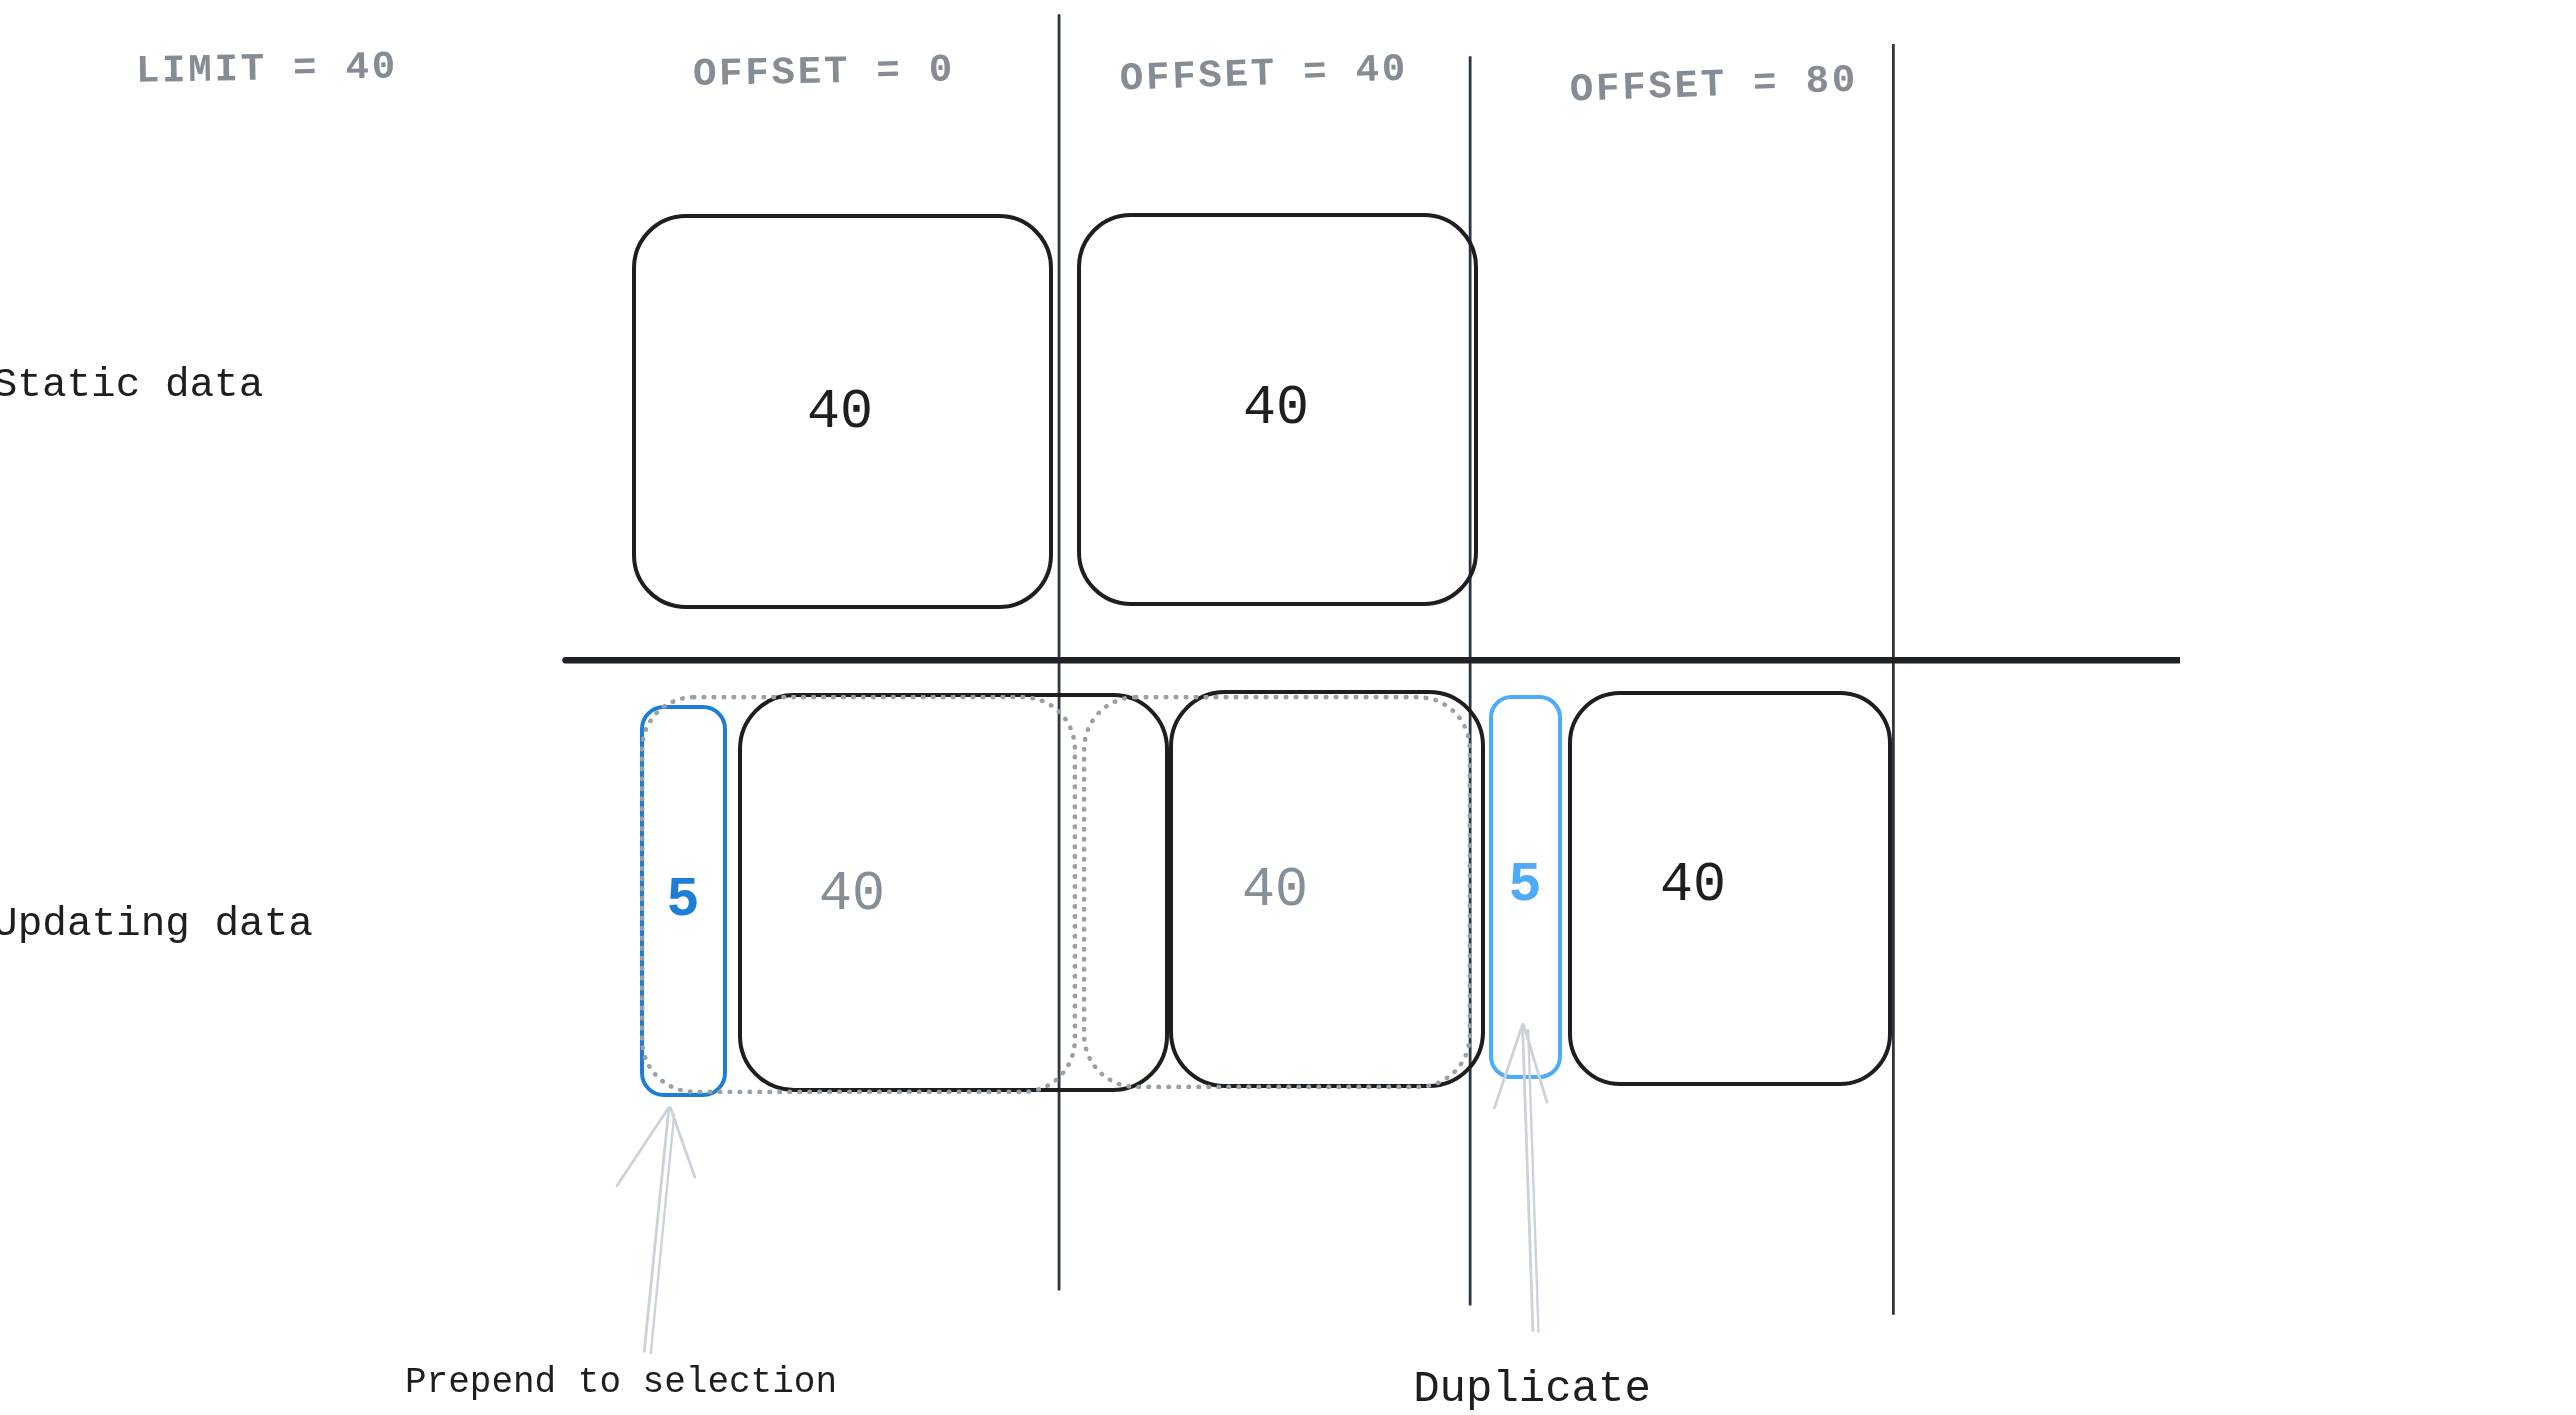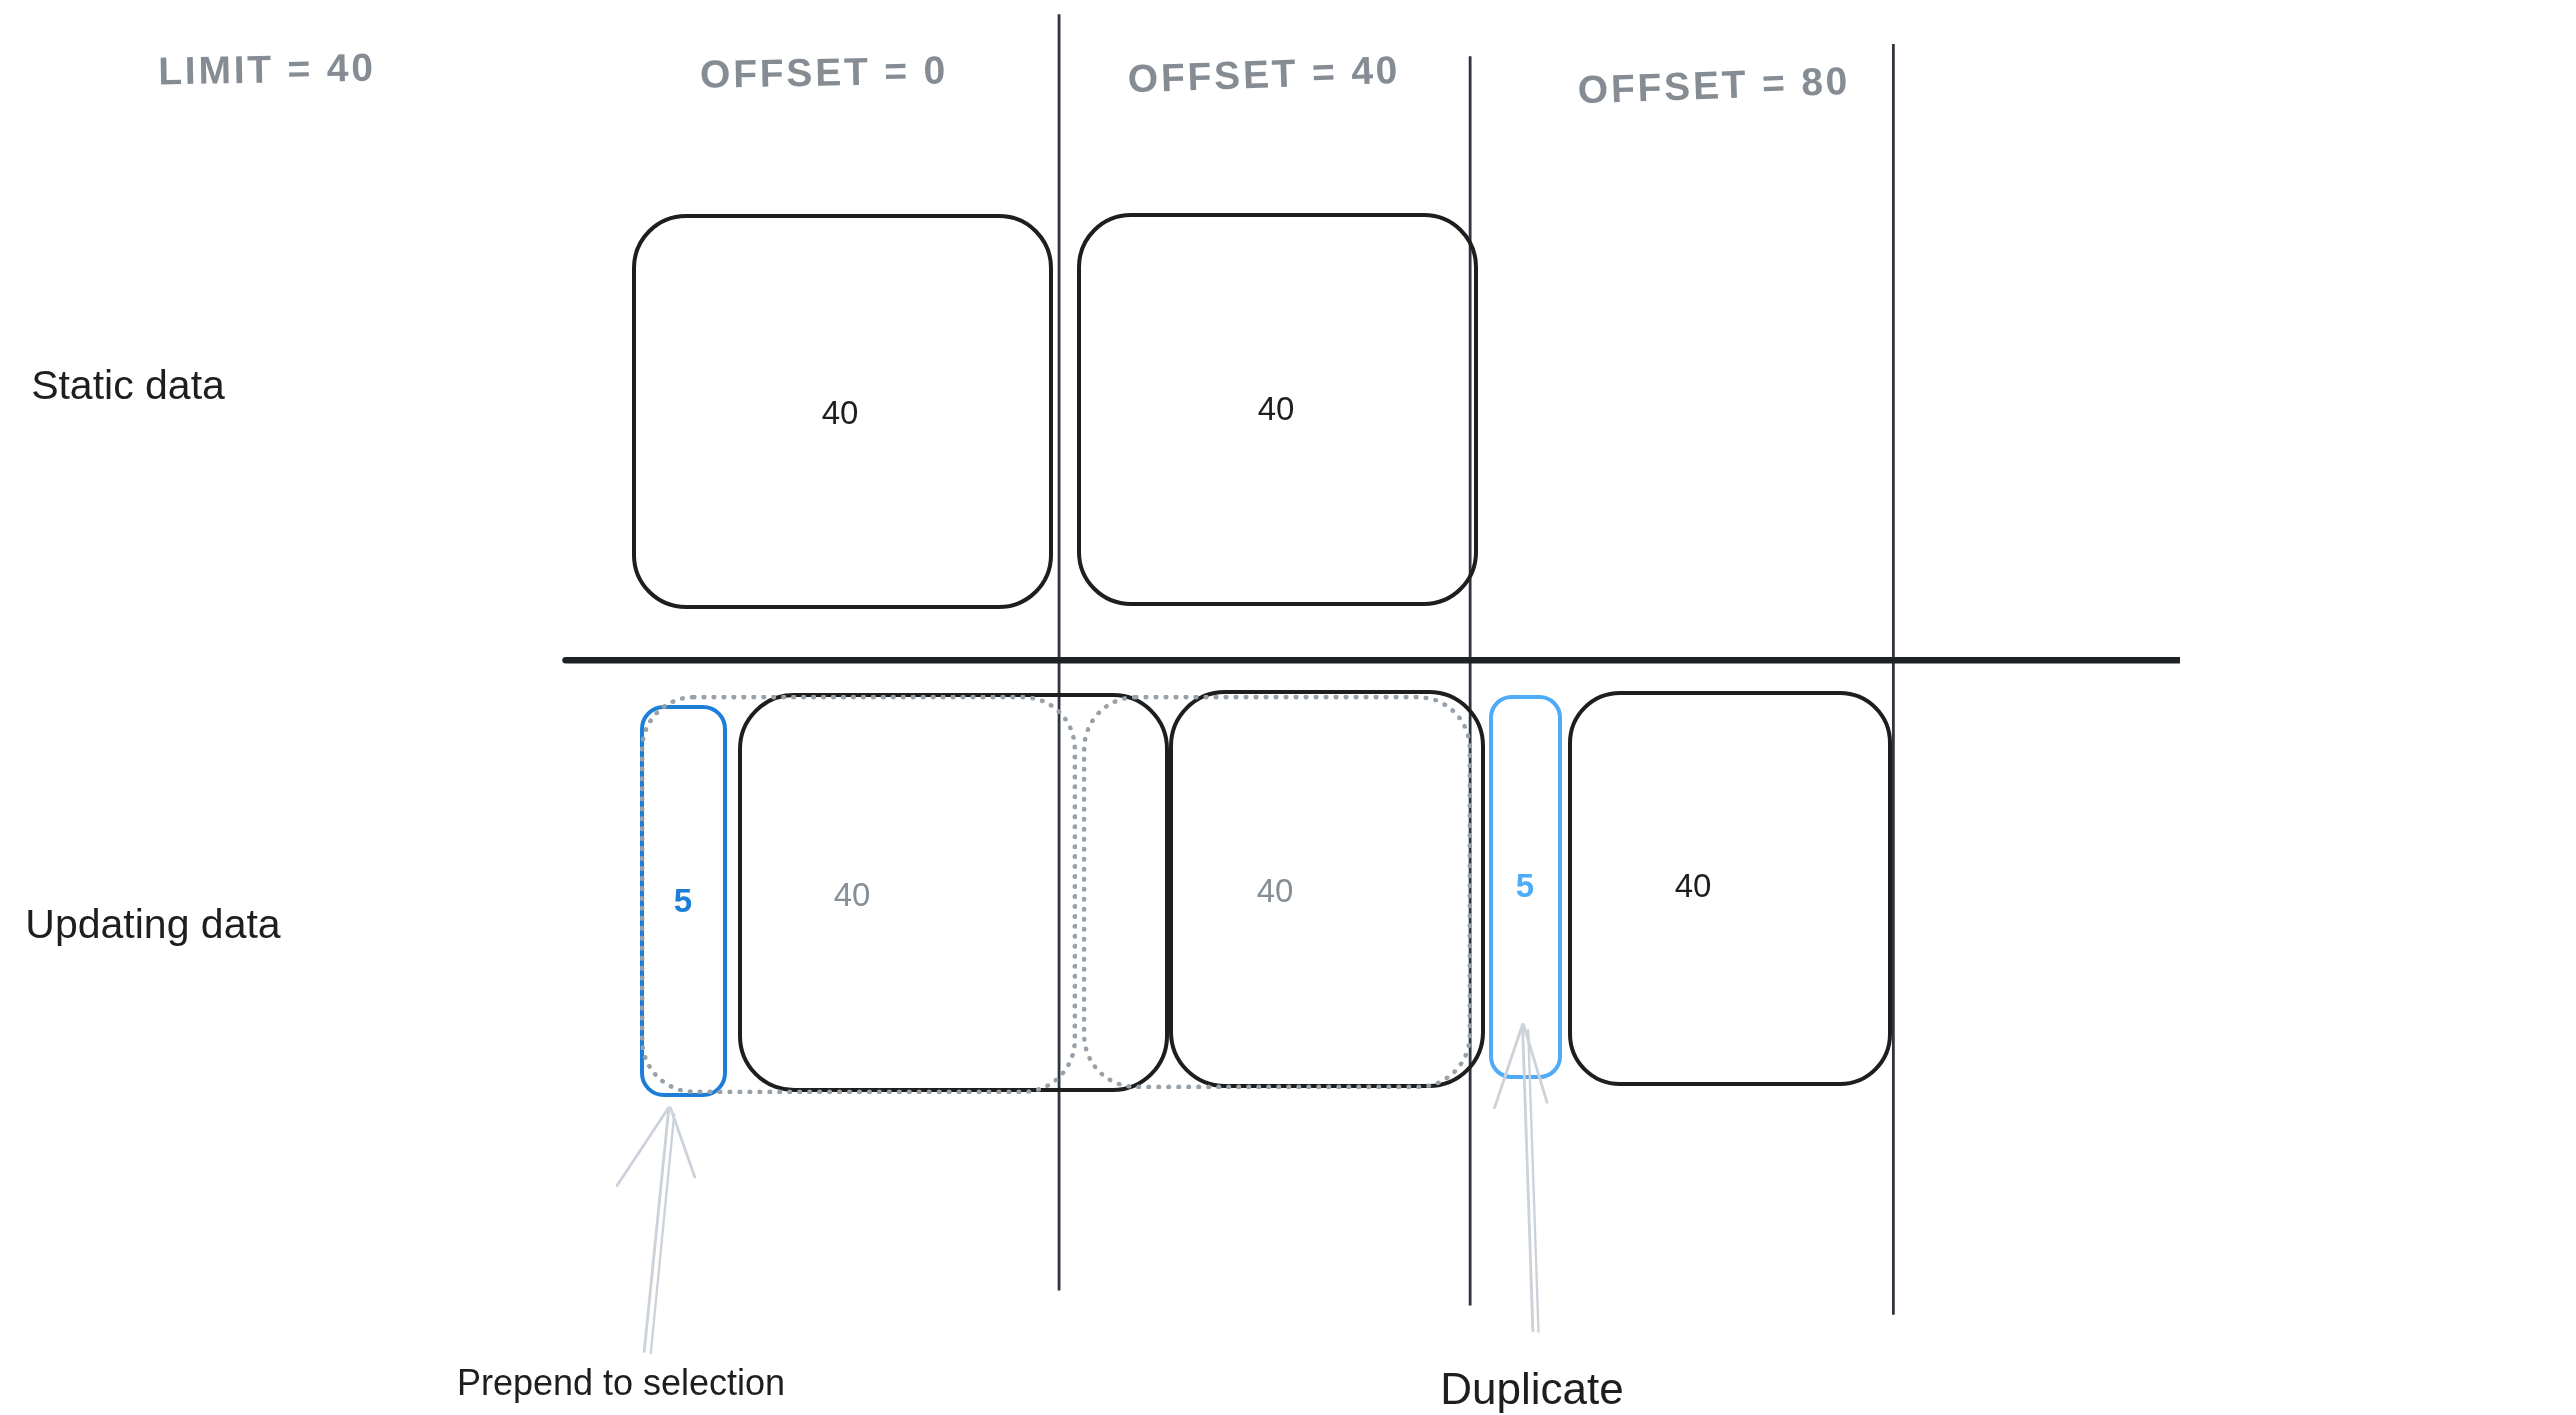--- a/index.html
+++ b/index.html
@@ -2,21 +2,21 @@
 <html style="font-size:15px"><head>
 <meta charset="utf-8">
 <style>
   html, body { margin: 0; padding: 0; background: #ffffff; }
   .canvas {
     position: relative;
     width: 2180px;
     height: 1416px;
     background: #ffffff;
     overflow: hidden;
-    font-family: Liberation Sans, sans-serif;
+    font-family: Liberation Mono, monospace;
   }
   svg.layer {
     position: absolute;
     left: 0; top: 0;
     width: 2576px; height: 1416px;
   }
   #base-layer { z-index: 1; }
   #annot-layer { z-index: 6; }
 
   .box {
@@ -37,21 +37,21 @@
     color: #1e1e1e;
     line-height: 1.1;
   }
   .hdr {
     font-size: 39px;
     font-weight: 600;
     letter-spacing: 2.8px;
     color: #858c94;
   }
   .rowlbl { font-size: 41px; }
-  .count  { font-size: 33px; }
+  .count  { font-size: 55px; }
   .count.gray   { color: #868e96; }
   .count.blue-a { color: #1c7ed6; font-weight: 600; }
   .count.blue-b { color: #4dabf7; font-weight: 600; }
   .annot { font-size: 36px; }
   .tilt1 { transform: translate(-50%, -50%) rotate(-1deg); }
   .tilt2 { transform: translate(-50%, -50%) rotate(-2deg); }
 </style>
 </head>
 <body>
 

